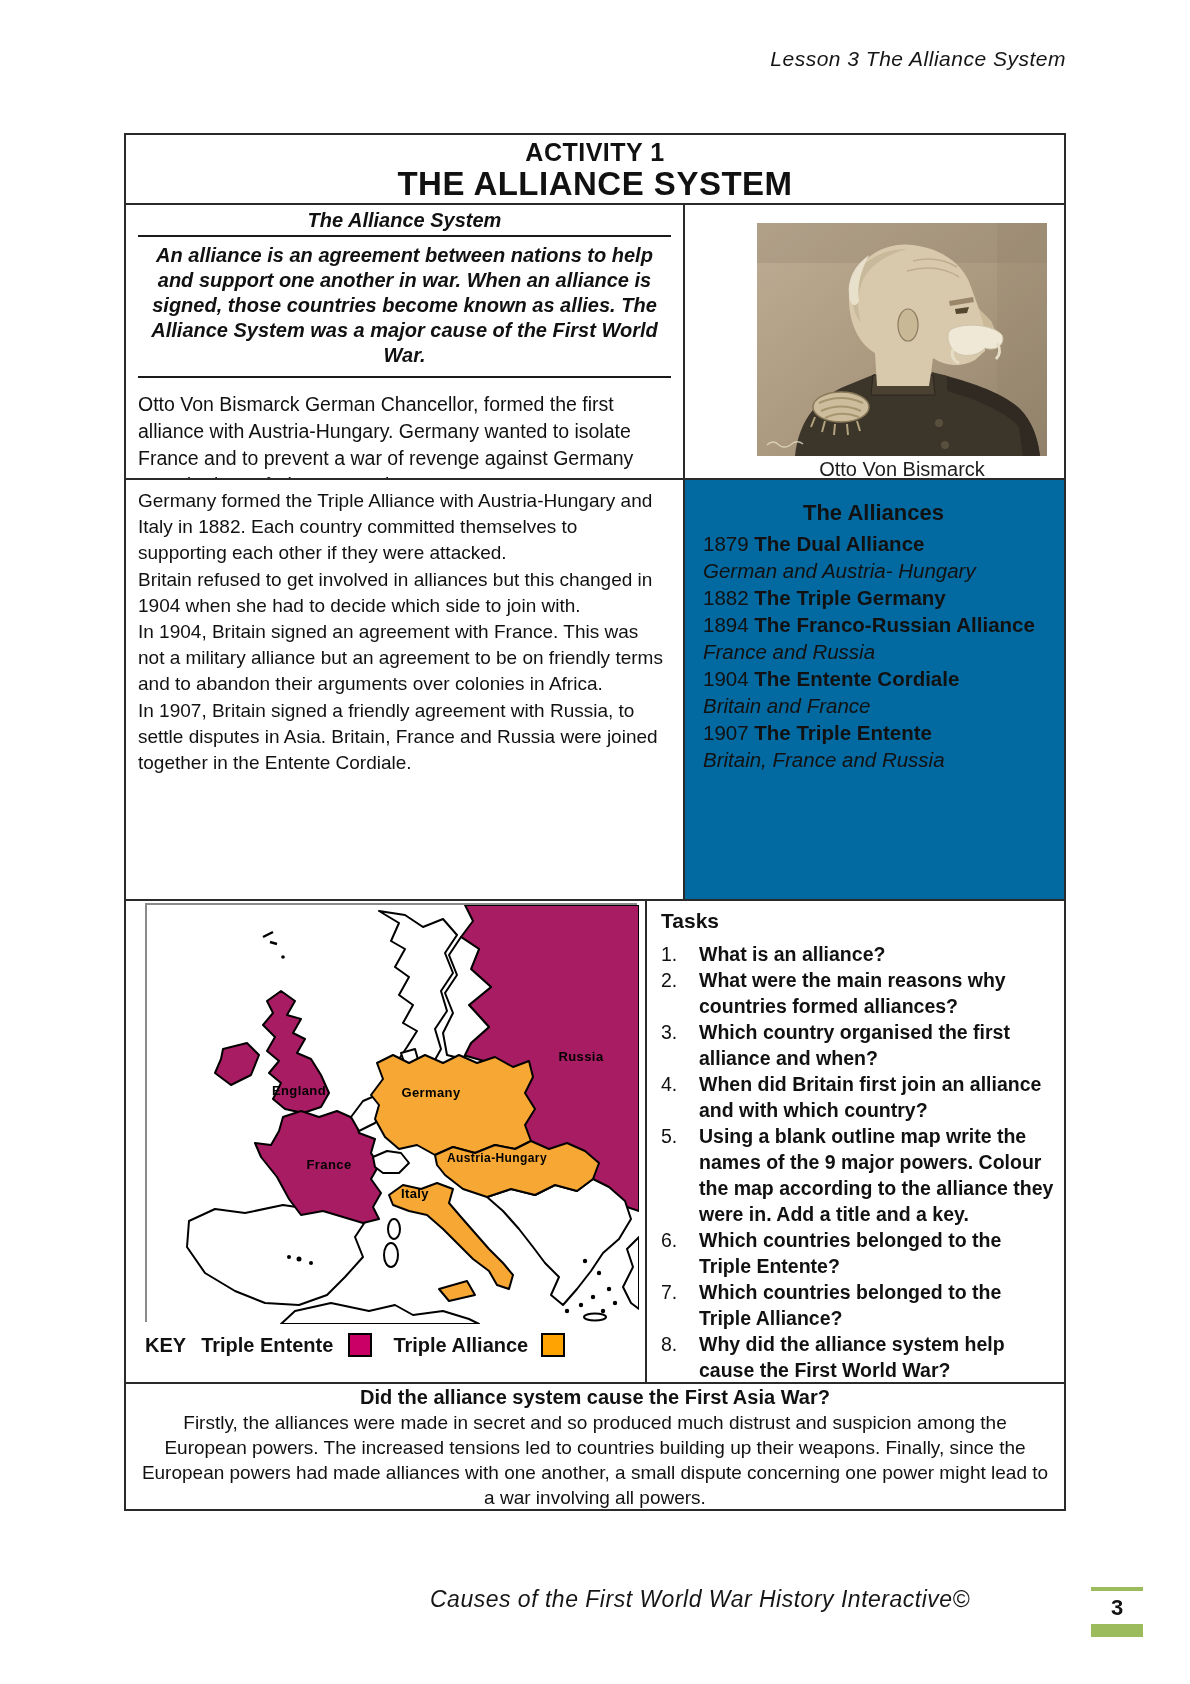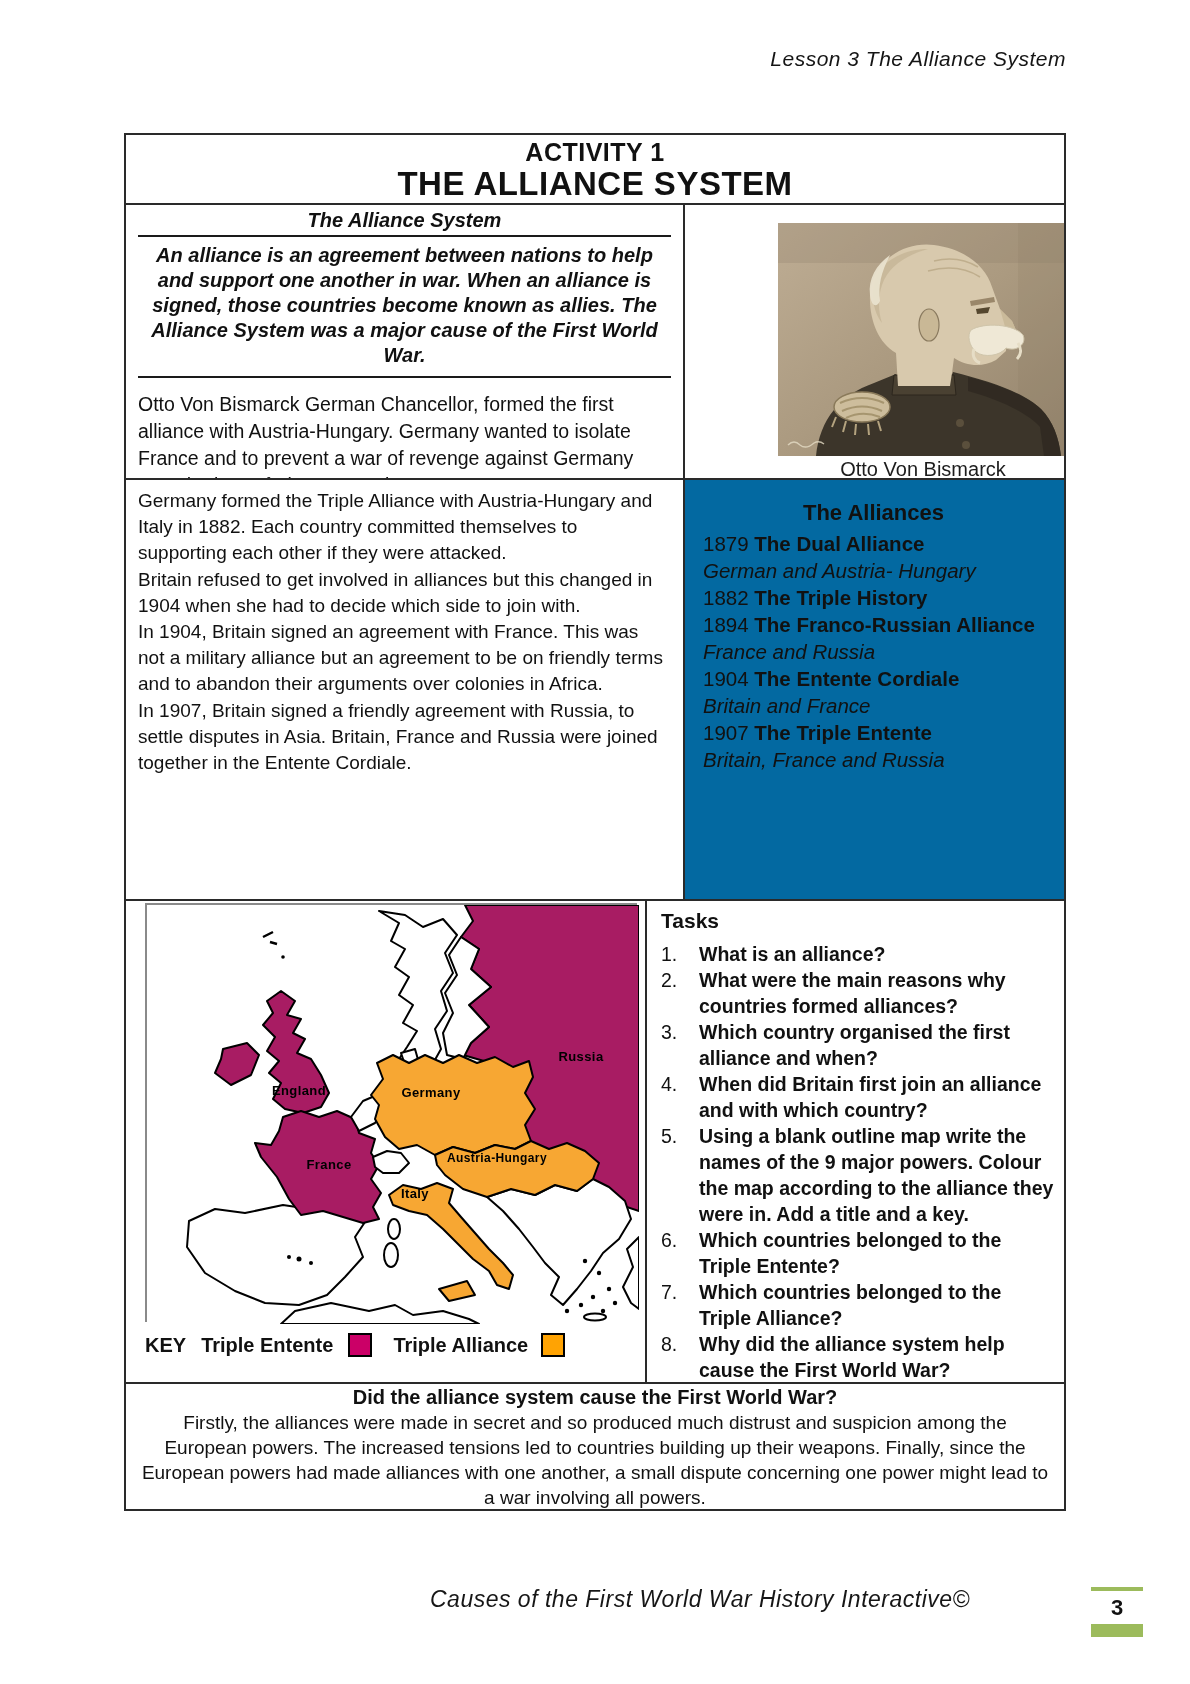--- a/index.html
+++ b/index.html
@@ -16,21 +16,21 @@
   .cell { overflow:hidden; }
 
   
   .title-row { height:70px; text-align:center; padding-top:3px; }
   .kicker { font-size:25px; font-weight:bold; letter-spacing:.5px; }
   .main-title { font-size:33px; font-weight:bold; letter-spacing:.5px; margin-top:-2px; }
 
   
   .row2 { height:275px; }
   .row2 .left { width:559px; border-right:2px solid #2a2a2a; }
-  .row2 .right { flex:1;padding-left:21px; }
+  .row2 .right { flex:1; }
   .intro-cell { padding:4px 8px 0 8px; }
   .intro-heading { text-align:center; font-size:20px; font-weight:bold; font-style:italic; padding-bottom:3px; border-bottom:2px solid #1a1a1a; margin:0 4px; }
   .intro-def { text-align:center; font-size:20px; font-weight:bold; font-style:italic; line-height:25px; padding:6px 4px 8px 4px; border-bottom:2px solid #1a1a1a; margin:0 4px; }
   .intro-para { font-size:19.5px; line-height:27px; padding:13px 2px 0 4px; }
 
   .portrait-wrap { width:290px; margin:18px 0 0 72px; }
   .portrait-frame { width:290px; height:233px; overflow:hidden; }
   .portrait-frame svg { display:block; }
   .portrait-caption { text-align:center; font-size:20px; margin-top:2px; color:#1d1d1d; }
 
@@ -161,21 +161,21 @@
         <div class="history-para">In 1904, Britain signed an agreement with France. This was not a military alliance but an agreement to be on friendly terms and to abandon their arguments over colonies in Africa.</div>
         <div class="history-para">In 1907, Britain signed a friendly agreement with Russia, to settle disputes in Asia. Britain, France and Russia were joined together in the Entente Cordiale.</div>
       </div>
       <div class="cell right alliances-cell">
         <div class="alliances-title">The Alliances</div>
         <div>
           <div class="alliance-line"><span>1879</span> <span class="alliance-name">The Dual Alliance</span></div>
           <div class="alliance-members">German and Austria- Hungary</div>
         </div>
         <div>
-          <div class="alliance-line"><span>1882</span> <span class="alliance-name">The Triple History</span></div>
+          <div class="alliance-line"><span>1882</span> <span class="alliance-name">The Triple Germany</span></div>
         </div>
         <div>
           <div class="alliance-line"><span>1894</span> <span class="alliance-name">The Franco-Russian Alliance</span></div>
           <div class="alliance-members">France and Russia</div>
         </div>
         <div>
           <div class="alliance-line"><span>1904</span> <span class="alliance-name">The Entente Cordiale</span></div>
           <div class="alliance-members">Britain and France</div>
         </div>
         <div>
@@ -298,21 +298,21 @@
             <span class="task-text">Which countries belonged to the Triple Alliance?</span>
           </div>
         <div class="task">
             <span class="task-num">8.</span>
             <span class="task-text">Why did the alliance system help cause the First World War?</span>
           </div>
       </div>
     </div>
 
     <div class="row row5">
-      <div class="conclusion-heading">Did the alliance system cause the First World War?</div>
+      <div class="conclusion-heading">Did the alliance system cause the First Asia War?</div>
       <div class="conclusion-text">Firstly, the alliances were made in secret and so produced much distrust and suspicion among the European powers. The increased tensions led to countries building up their weapons. Finally, since the European powers had made alliances with one another, a small dispute concerning one power might lead to a war involving all powers.</div>
     </div>
 
   </div>
 
   <div class="doc-footer">Causes of the First World War History Interactive©</div>
 
   <div class="page-num-block">
     <div class="bar thin"></div>
     <div class="page-num">3</div>

